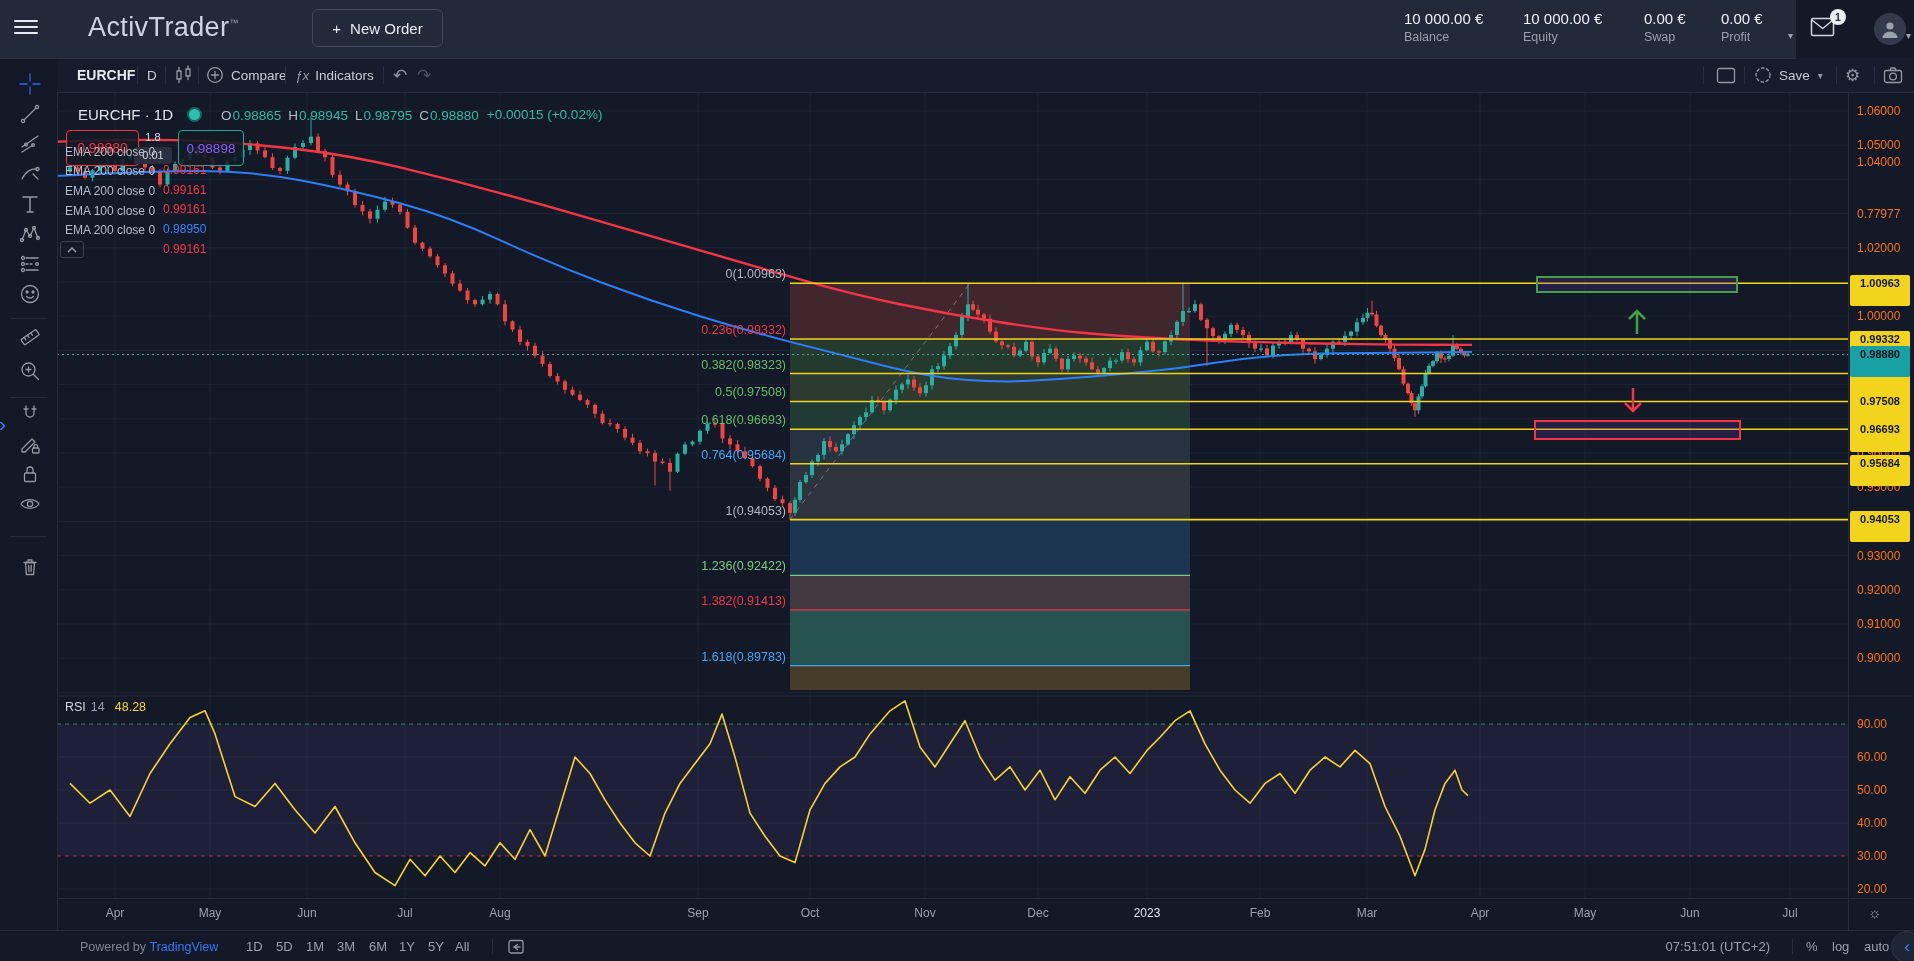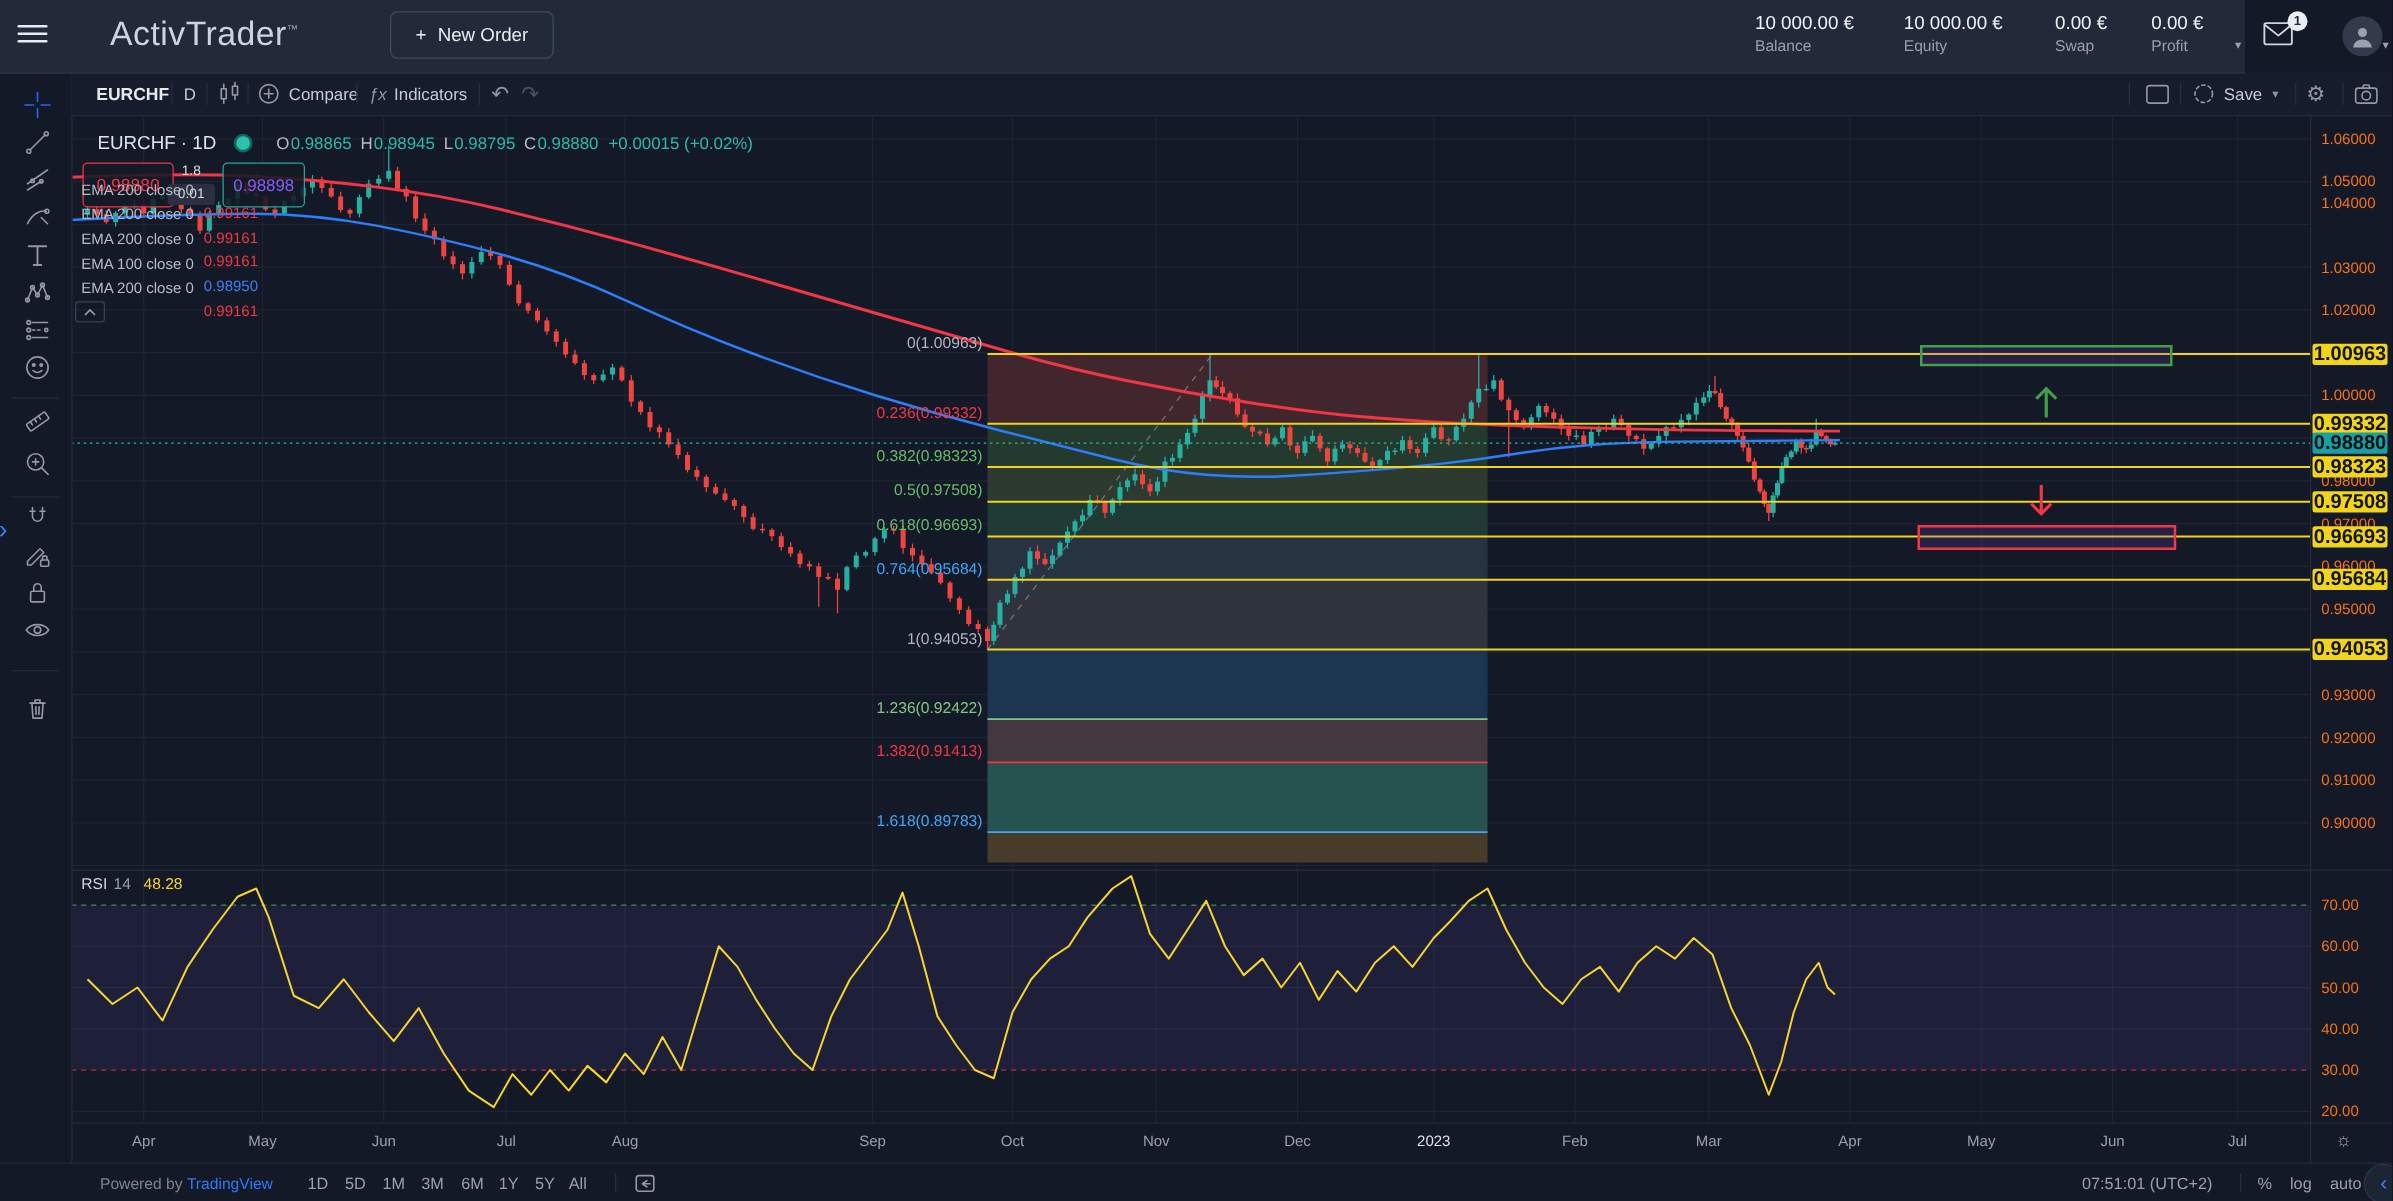--- a/index.html
+++ b/index.html
@@ -40,21 +40,21 @@
   .lt-sep{position:absolute;left:10px;width:37px;height:1px;background:#242a39;}
   
   .bottom-bar{position:absolute;left:0;top:930px;width:1914px;height:31px;background:#141927;
               border-top:1px solid #252b3b;z-index:45;}
   .bb-item{position:absolute;top:0;height:31px;display:flex;align-items:center;font-size:13px;color:#9aa0ab;cursor:pointer;}
   .bb-static{cursor:default;}
   .bb-sep{position:absolute;top:8px;width:1px;height:15px;background:#262d3d;}
   
   .price-axis{position:absolute;left:1849px;top:92px;width:65px;height:806px;z-index:11;}
   .pa-tick{position:absolute;left:8px;font-size:12px;color:#f97316;}
-  .pa-badge{position:absolute;left:1px;width:60px;height:17px;border-radius:2px;font-size:16px;
+  .pa-badge{position:absolute;left:1px;width:60px;height:31px;border-radius:2px;font-size:11px;
             font-weight:bold;text-align:center;line-height:17px;color:#131722;}
   .axis-v{position:absolute;left:1848px;top:92px;width:1px;height:838px;background:#252b3b;z-index:12;}
   .time-axis{position:absolute;left:0;top:898px;width:1914px;height:32px;border-top:1px solid #252b3b;
              background:#141927;z-index:10;}
   .ta-label{position:absolute;top:7px;width:40px;margin-left:-20px;text-align:center;font-size:12px;color:#9aa0ab;}
   .ta-strong{color:#dfe3ea;}
   
   .legend{position:absolute;left:78px;top:106px;z-index:15;font-size:15px;color:#dfe3ec;display:flex;align-items:center;}
   .legend .dot{display:inline-block;width:11px;height:11px;border-radius:50%;background:#2cc0ae;
                border:2px solid #16655c;margin:0 12px 0 14px;}
@@ -613,40 +613,40 @@
       <div class="fib-label" style="right: 1128px; top: 447.807px; color: rgb(66, 165, 245);">0.764(0.95684)</div>
       <div class="fib-label" style="right: 1128px; top: 503.587px; color: rgb(178, 181, 190);">1(0.94053)</div>
       <div class="fib-label" style="right: 1128px; top: 559.368px; color: rgb(129, 199, 132);">1.236(0.92422)</div>
       <div class="fib-label" style="right: 1128px; top: 593.875px; color: rgb(242, 54, 69);">1.382(0.91413)</div>
       <div class="fib-label" style="right: 1128px; top: 649.621px; color: rgb(66, 165, 245);">1.618(0.89783)</div>
     </div>
   <div class="price-axis" id="price-axis">
       <div class="pa-tick" style="top: 12px;">1.06000</div>
       <div class="pa-tick" style="top: 46.2px;">1.05000</div>
       <div class="pa-tick" style="top: 63px;">1.04000</div>
-      <div class="pa-tick" style="top: 114.6px;">1.03000</div>
+      <div class="pa-tick" style="top: 114.6px;">0.77977</div>
       <div class="pa-tick" style="top: 148.8px;">1.02000</div>
       <div class="pa-tick" style="top: 217.2px;">1.00000</div>
       <div class="pa-tick" style="top: 285.6px;">0.98000</div>
       <div class="pa-tick" style="top: 319.8px;">0.97000</div>
       <div class="pa-tick" style="top: 354px;">0.96000</div>
       <div class="pa-tick" style="top: 388.2px;">0.95000</div>
       <div class="pa-tick" style="top: 456.6px;">0.93000</div>
       <div class="pa-tick" style="top: 490.8px;">0.92000</div>
       <div class="pa-tick" style="top: 525px;">0.91000</div>
       <div class="pa-tick" style="top: 559.2px;">0.90000</div>
       <div class="pa-badge" style="top: 182.765px; background: rgb(242, 212, 28);">1.00963</div>
       <div class="pa-badge" style="top: 238.546px; background: rgb(242, 212, 28);">0.99332</div>
       <div class="pa-badge" style="top: 273.053px; background: rgb(242, 212, 28);">0.98323</div>
       <div class="pa-badge" style="top: 300.926px; background: rgb(242, 212, 28);">0.97508</div>
       <div class="pa-badge" style="top: 328.799px; background: rgb(242, 212, 28);">0.96693</div>
       <div class="pa-badge" style="top: 363.307px; background: rgb(242, 212, 28);">0.95684</div>
       <div class="pa-badge" style="top: 419.087px; background: rgb(242, 212, 28);">0.94053</div>
       <div class="pa-badge" style="top: 254.004px; background: rgb(23, 161, 165); color: rgb(12, 17, 24);">0.98880</div>
-      <div class="pa-tick" style="top: 625px;">70.00</div>
+      <div class="pa-tick" style="top: 625px;">90.00</div>
       <div class="pa-tick" style="top: 658px;">60.00</div>
       <div class="pa-tick" style="top: 691px;">50.00</div>
       <div class="pa-tick" style="top: 724px;">40.00</div>
       <div class="pa-tick" style="top: 757px;">30.00</div>
       <div class="pa-tick" style="top: 790px;">20.00</div>
     </div>
   <div class="axis-v"></div>
   <div class="time-axis" id="time-axis">
     <span class="sun-icon">☼</span>
   <div class="ta-label" style="left: 115px;">Apr</div>

